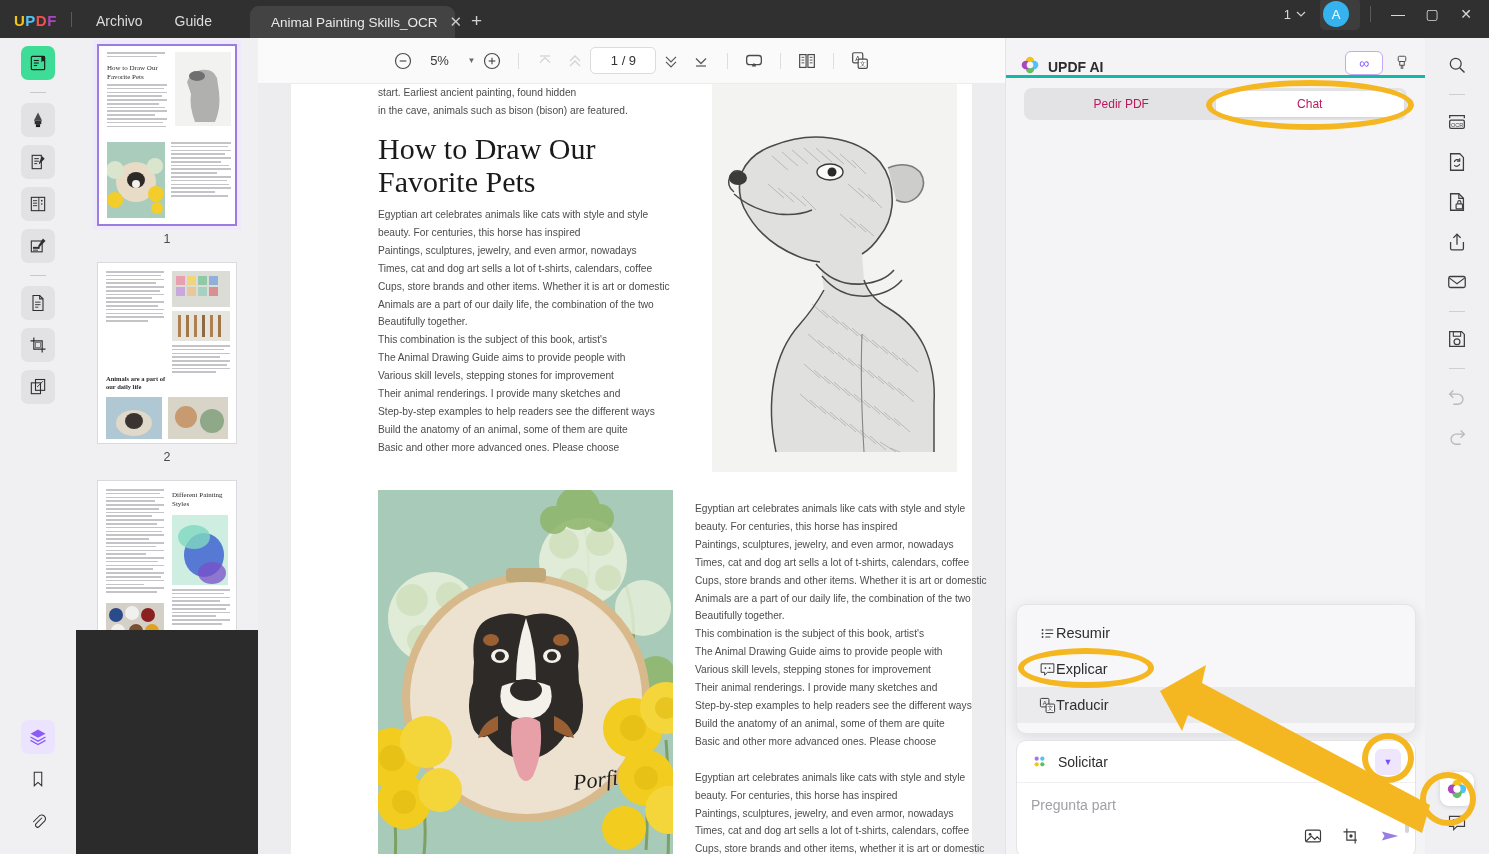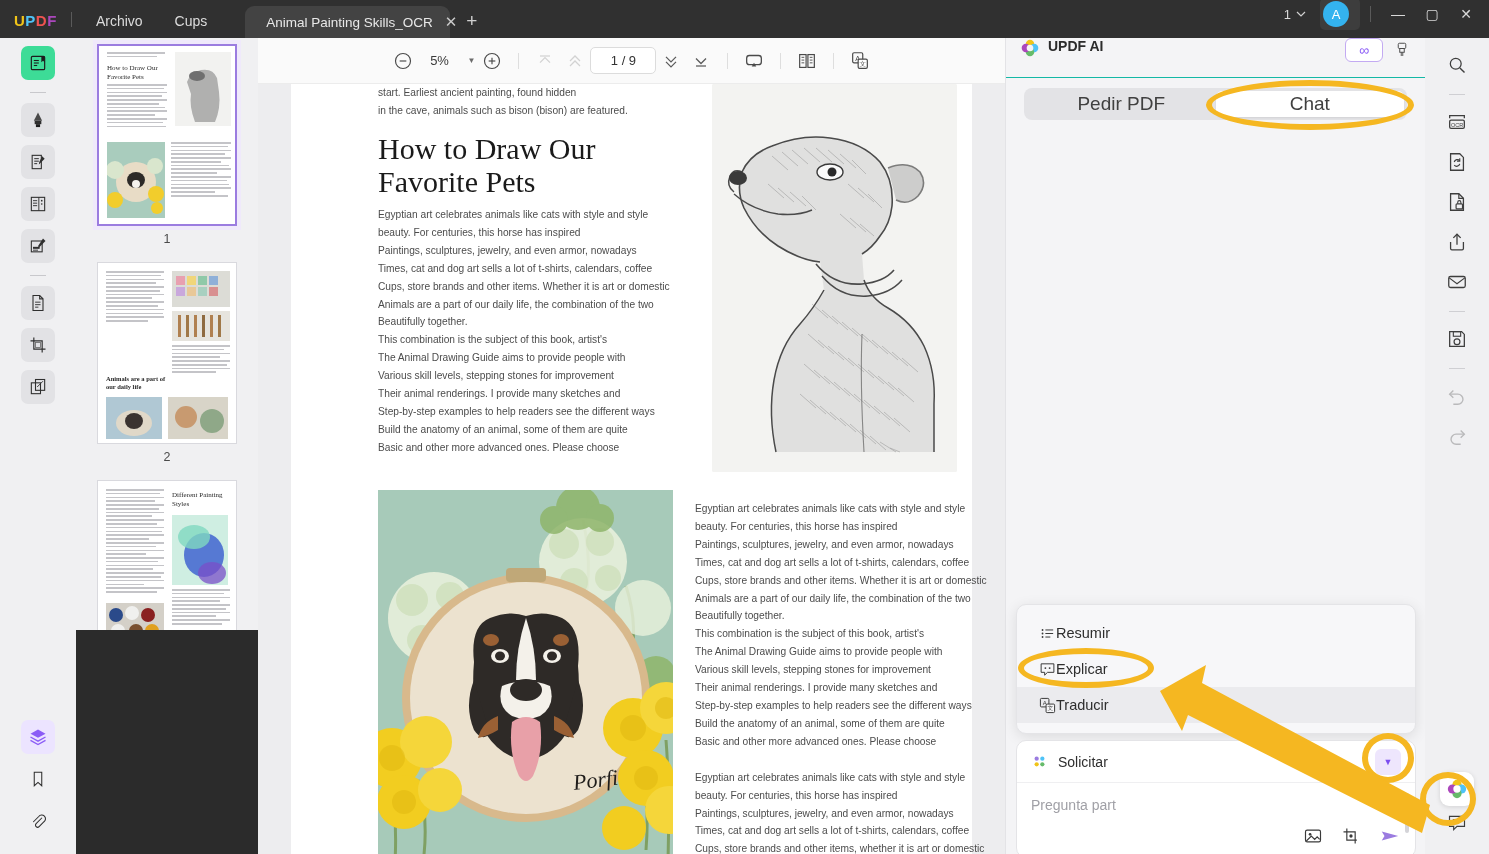--- a/index.html
+++ b/index.html
@@ -114,33 +114,33 @@
   .embroidery {
     position:absolute; left:87px; top:406px; width:295px; height:390px;
     background:#a9ccbd; overflow:hidden;
   }
 
   
   .aipanel {
     position:absolute; left:1005px; top:38px; width:420px; height:816px; background:#f4f4f6;
     border-left:1px solid #e3e3e6;
   }
-  .ai-head { height:40px; display:flex; align-items:flex-start; padding:0 14px; border-bottom:1px solid #14b8a6; }
+  .ai-head { height:40px; display:flex; align-items:flex-end; padding:0 14px; border-bottom:3px solid #14b8a6; }
   .ai-title { font-size:14px; font-weight:bold; color:#2c2c2c; margin-left:8px; }
   .ai-head-right { margin-left:auto; display:flex; align-items:center; gap:10px; }
   .inf-badge {
     width:38px;height:24px;border:1px solid #c3aaf2;border-radius:6px;background:#fff;
     display:flex;align-items:center;justify-content:center;color:#8b5cf6;font-size:14px;cursor:pointer;
   }
   .tabs-row { padding:10px 18px 0 18px; }
   .tabs {
     display:flex; background:#e3e3e6; border-radius:8px; height:32px; padding:3px; position:relative;
   }
   .tab { flex:1; display:flex; align-items:center; justify-content:center;
-         font-size:19px; color:#404040; border-radius:6px; cursor:pointer; }
+         font-size:12px; color:#be185d; border-radius:6px; cursor:pointer; }
   .tab.active { background:#fff; box-shadow:0 1px 2px rgba(0,0,0,.08); }
 
   
   .suggest {
     position:absolute; left:10px; top:566px; width:400px; background:#f7f7f9;
     border:1px solid #e4e4e7; border-radius:10px; box-shadow:0 3px 14px rgba(0,0,0,.10);
     padding:10px 0;
   }
   .sugg-item { height:36px; display:flex; align-items:center; padding:0 22px; 
                font-size:14.5px; color:#2e2e2e; cursor:pointer; }
@@ -188,21 +188,21 @@
 
   <div class="titlebar">
     <div class="logo">
       <span>U</span>
         <span>P</span>
         <span>D</span>
         <span>F</span>
     </div>
     <div class="tb-div"></div>
     <div class="menu-item">Archivo</div>
-    <div class="menu-item">Cups</div>
+    <div class="menu-item">Guide</div>
 
     <div class="doc-tab">
       <svg width="15" height="15" viewBox="0 0 20 20">
         <circle cx="10" cy="10" r="7.5" fill="none" stroke="#bdbdbd" stroke-width="1.3"></circle>
         <line x1="5" y1="15" x2="15" y2="5" stroke="#bdbdbd" stroke-width="1.3"></line>
       </svg>
       <span class="tname">Animal Painting Skills_OCR</span>
       <span class="tab-x">✕</span>
     </div>
     <div class="new-tab">+</div>

